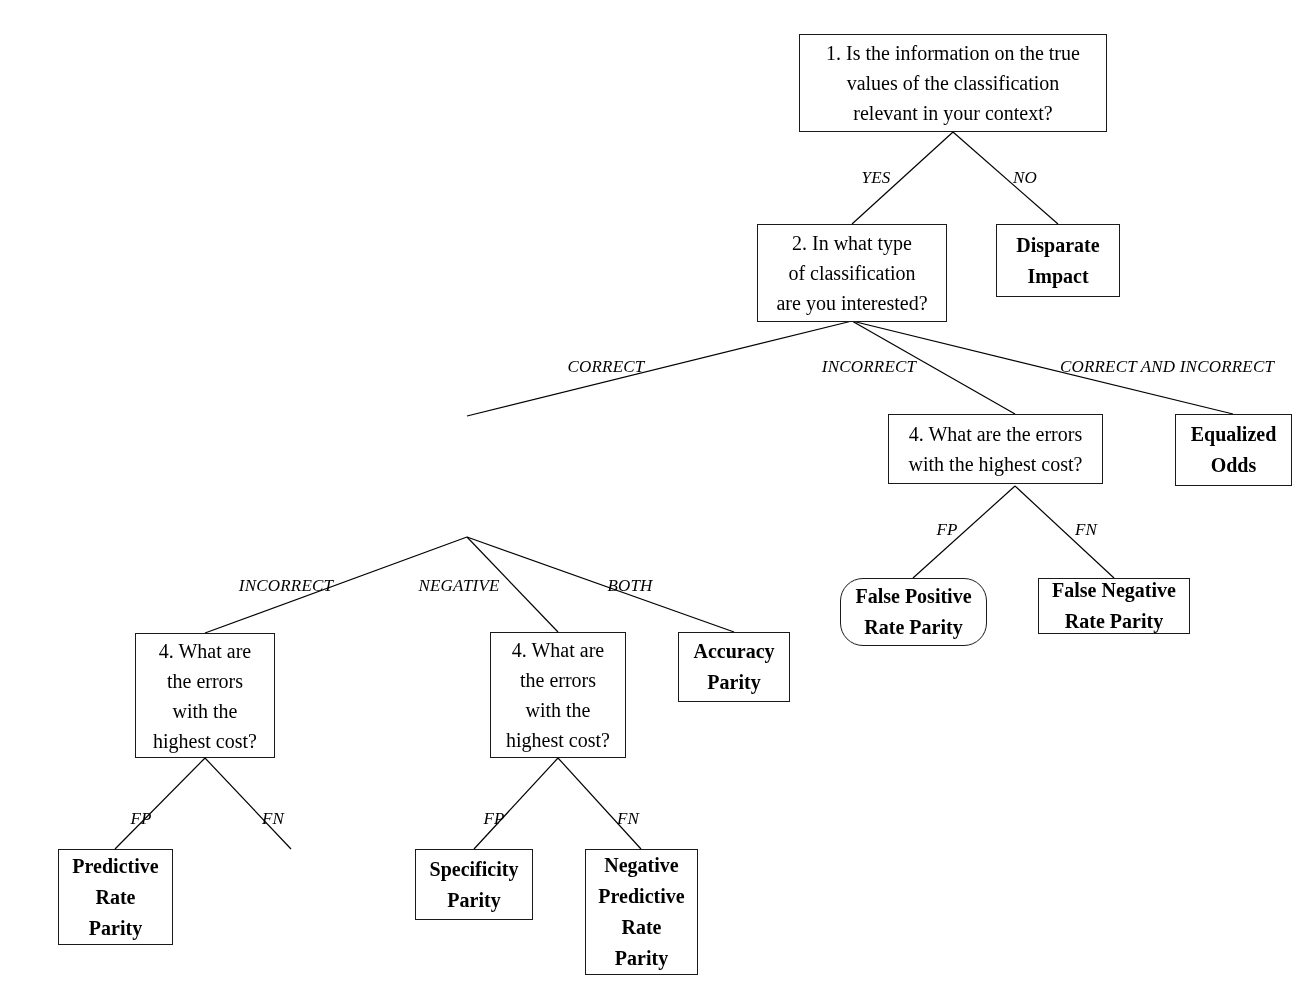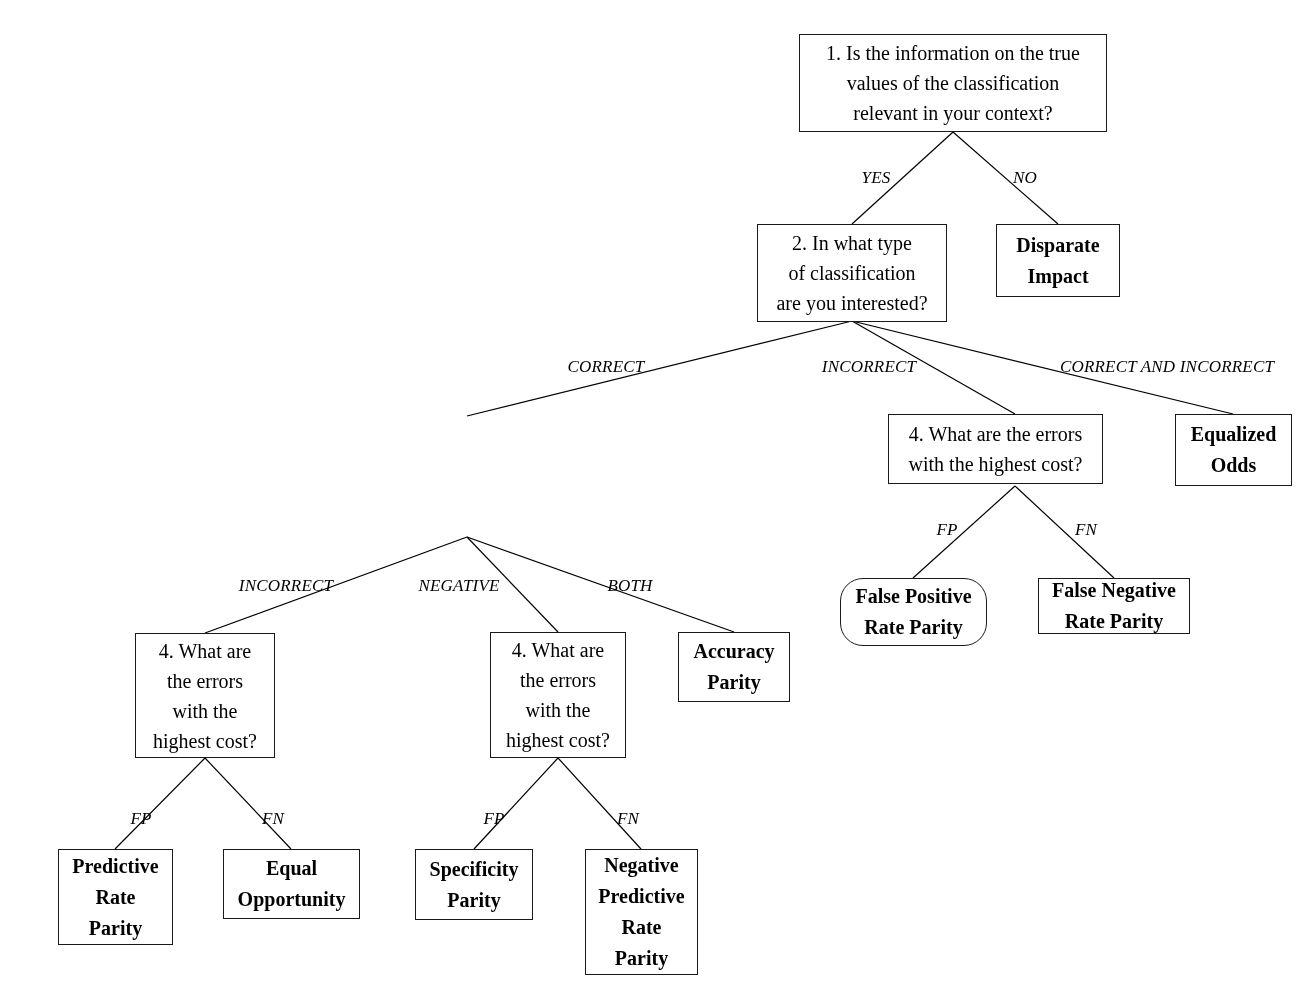--- a/index.html
+++ b/index.html
@@ -85,22 +85,20 @@
   <div class="node answer" style="left:840px;top:578px;width:147px;height:68px;border-radius:23px;">False Positive
 Rate Parity</div>
 
   <div class="node answer" style="left:1038px;top:578px;width:152px;height:56px;">False Negative
 Rate Parity</div>
 
   <div class="node answer" style="left:58px;top:849px;width:115px;height:96px;">Predictive
 Rate
 Parity</div>
 
-  <div class="node answer" style="left:223px;top:849px;width:137px;height:70px;">Equal
-Opportunity</div>
 
   <div class="node answer" style="left:415px;top:849px;width:118px;height:71px;">Specificity
 Parity</div>
 
   <div class="node answer" style="left:585px;top:849px;width:113px;height:126px;">Negative
 Predictive
 Rate
 Parity</div>
 
   <div class="edge-label" style="left:876px;top:178px;">YES</div>

